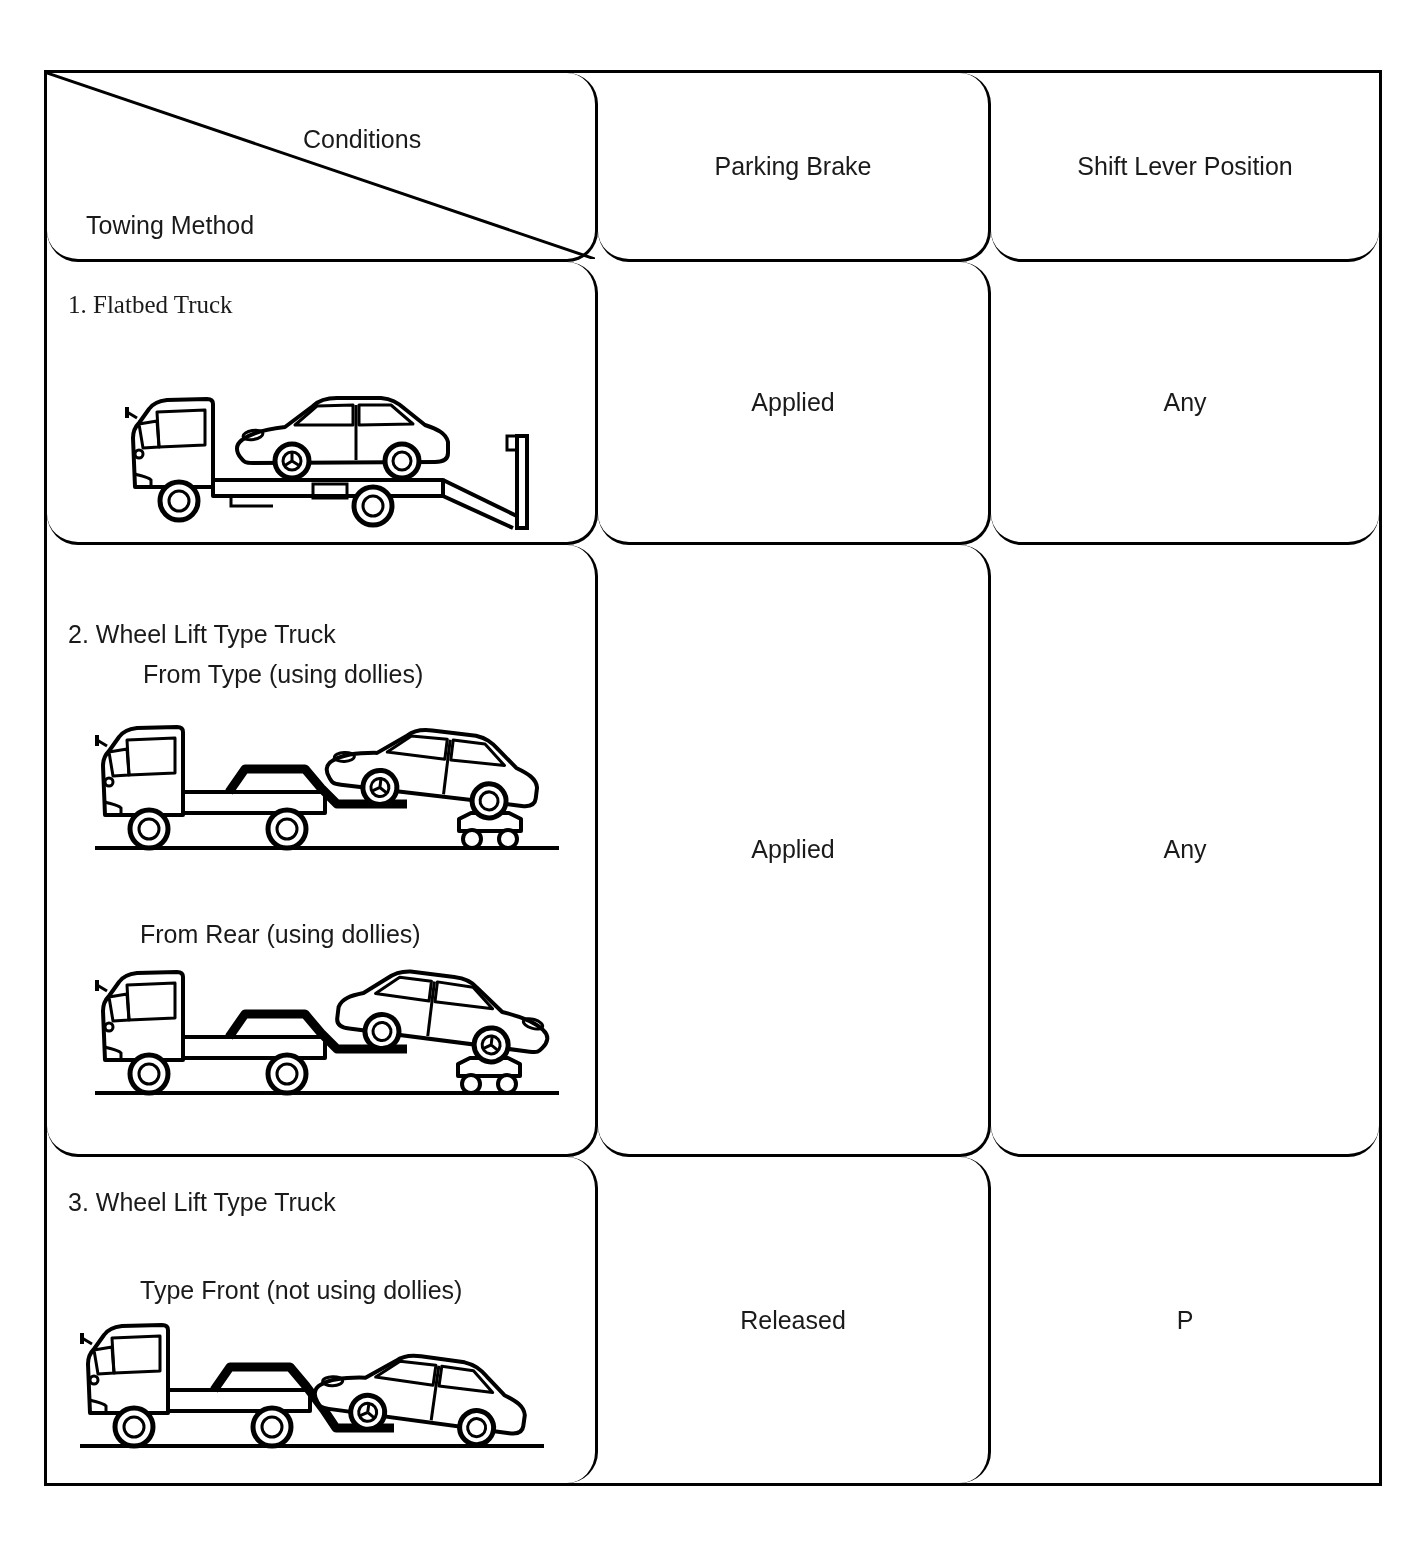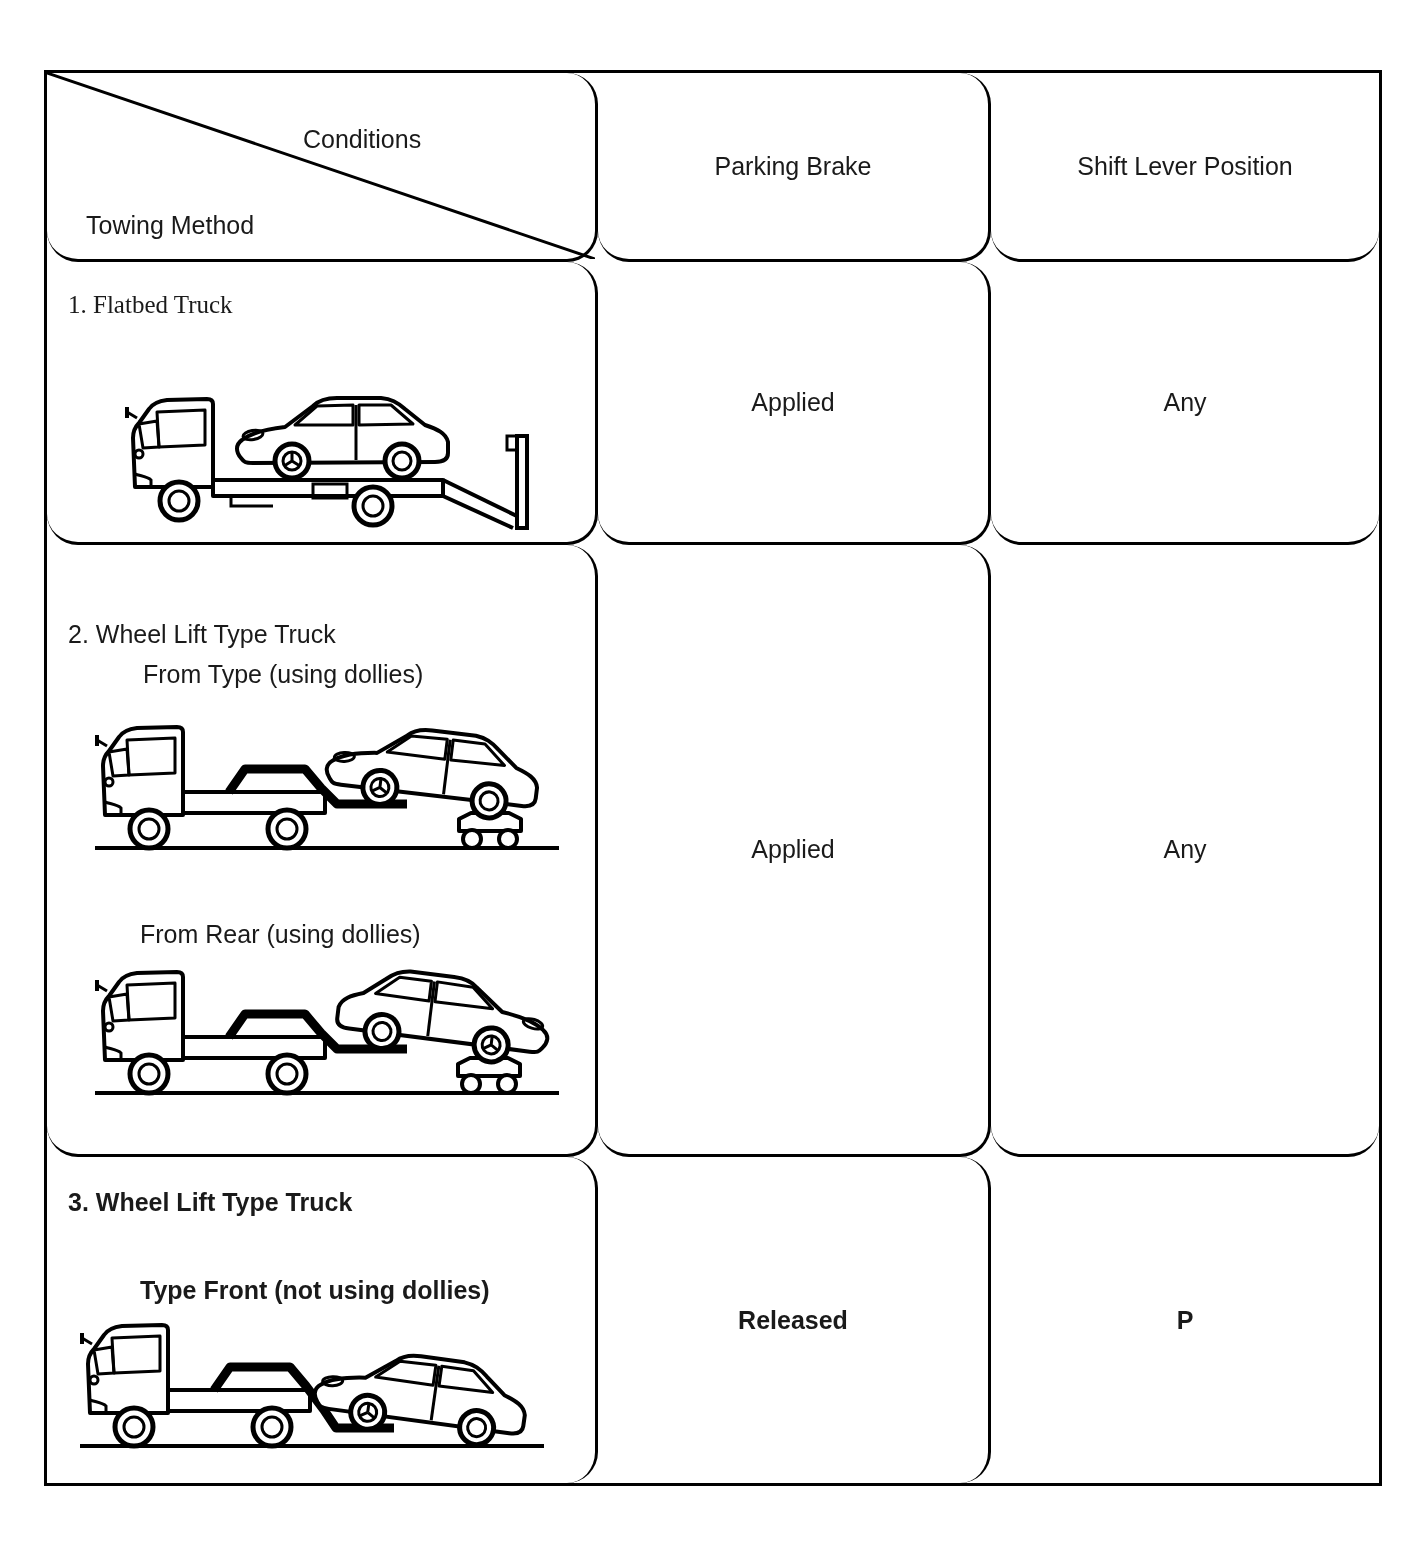--- a/index.html
+++ b/index.html
@@ -29,21 +29,21 @@
   }
   .cell {
     border-right: 3px solid #000;
     border-bottom: 3px solid #000;
     box-sizing: border-box;
     position: relative;
     font-size: 25px;
     border-radius: 31px;
   }
   .cell.last-col { border-right: none; }
-  .cell.last-row { border-bottom: none; font-weight: bold; }
+  .cell.last-row { border-bottom: none; }
   .cell.center {
     display: flex;
     align-items: center;
     justify-content: center;
     text-align: left;
   }
   .diag-svg {
     position: absolute;
     inset: 0;
     width: 100%;

